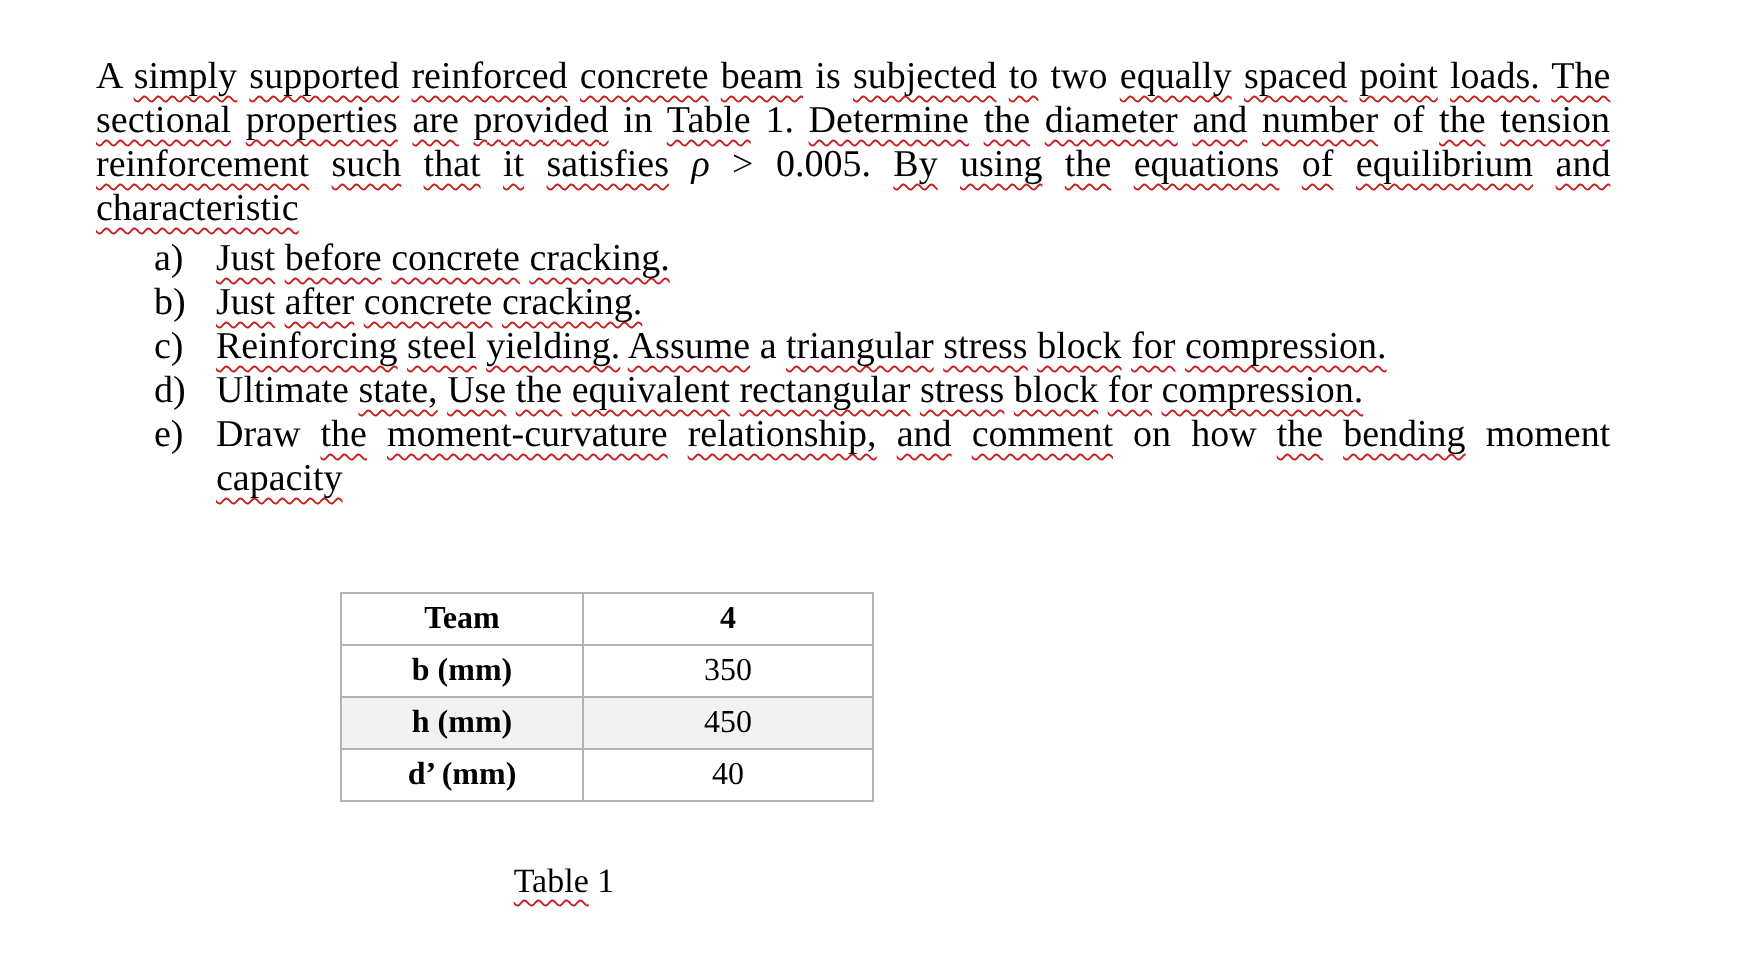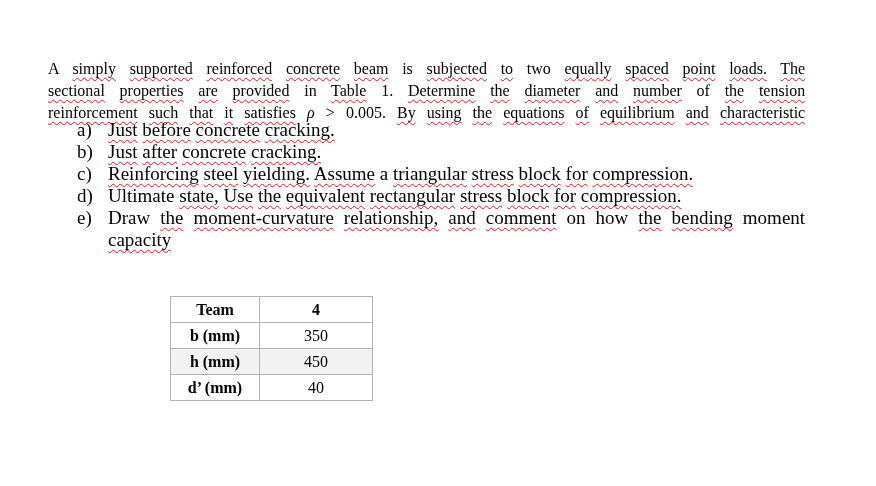--- a/index.html
+++ b/index.html
@@ -14,21 +14,21 @@
     width:876px;height:486px;overflow:hidden;
     background:var(--background);
     color:var(--text);
     font-family:"Liberation Serif", serif;
   }
   .doc{position:relative;width:876px;height:486px;}
 
   
   .para{
     position:absolute;left:48px;top:28px;width:757px;
-    font-size:16px;line-height:22px;margin-top:30px;
+    font-size:19px;line-height:22px;
   }
   .line{width:100%;}
   .line.just{text-align:justify;text-align-last:justify;-moz-text-align-last:justify;}
   .line.left{text-align:left;}
 
   
   .tasklist{
     position:absolute;left:48px;top:119px;width:757px;
     font-size:19px;line-height:22px;
   }
@@ -47,21 +47,21 @@
   .it{font-style:italic;}
 
   
   .propstable{
     position:absolute;left:170px;top:296px;
     border-collapse:collapse;
     font-size:16px;
   }
   .propstable td{
     border:1px solid var(--table_border);
-    height:25px;padding:0 6px;
+    height:25px;padding:0 22px;
     text-align:center;vertical-align:middle;
     line-height:25px;
   }
   .propstable td.lab{width:76px;font-weight:bold;}
   .propstable td.val{width:100px;}
   .propstable td.val.bold{font-weight:bold;}
   .propstable tr.shade td{background:var(--row_shade);}
 
   
   .caption{
@@ -113,13 +113,14 @@
         <tr class="shade">
           <td class="lab"><span class="">h (mm)</span></td>
           <td class="val">450</td>
         </tr>
         <tr class="">
           <td class="lab"><span class="">d’ (mm)</span></td>
           <td class="val">40</td>
         </tr>
       </tbody>
   </table>
+  <div class="caption" id="caption"><span class="w sq">Table</span> <span class="w">1</span></div>
 </div>
 
 </body></html>

